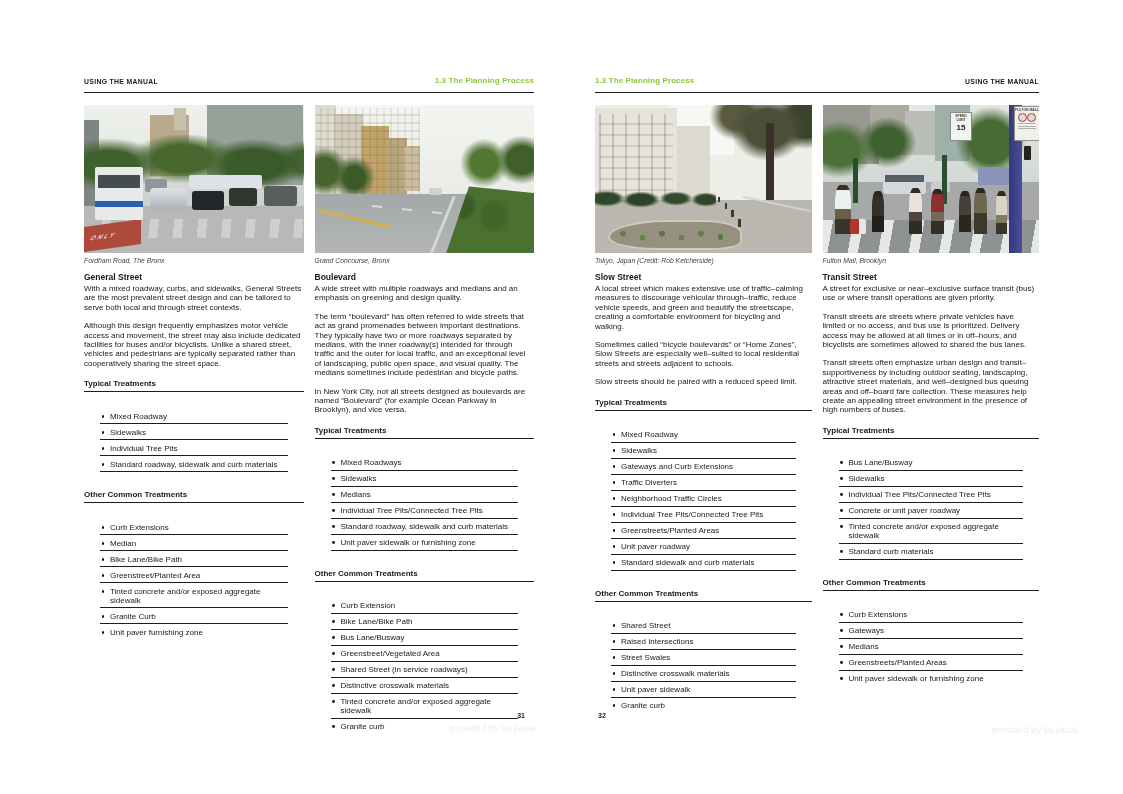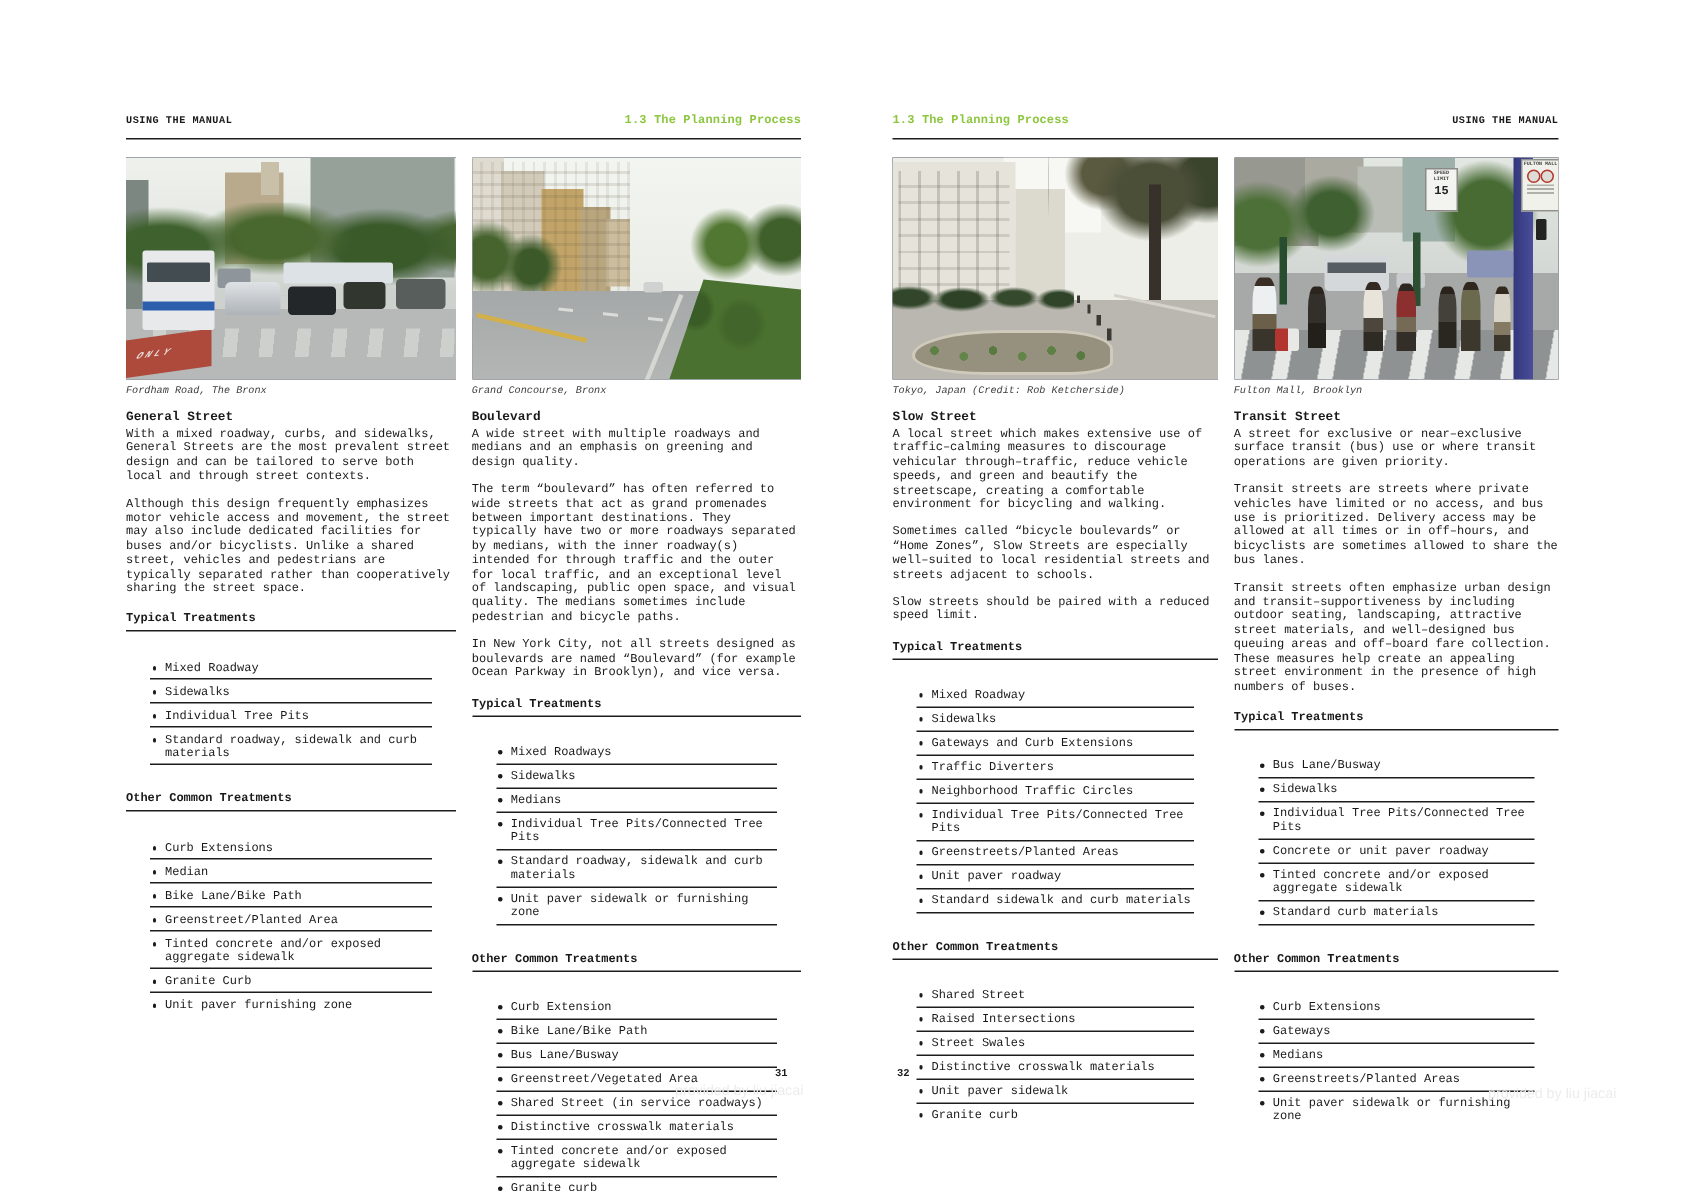--- a/index.html
+++ b/index.html
@@ -2,21 +2,21 @@
 <html><head>
 <meta charset="utf-8">
 <style>
   html,body{margin:0;padding:0;}
   body{
     width:1123px;height:794px;position:relative;background:#ffffff;
     font-family:"Liberation Sans", sans-serif;color:#191919;
     -webkit-font-smoothing:antialiased;overflow:hidden;
   }
   .sheet{position:absolute;inset:0;}
-  .page{position:absolute;top:0;height:570px;box-sizing:border-box;font-family:Liberation Mono, monospace;}
+  .page{position:absolute;top:0;height:570px;box-sizing:border-box;}
   #page-0{left:0;width:561px;padding:76px 27px 0 84px;}
   #page-1{left:561px;width:562px;padding:76px 84px 0 34px;}
   .page-header{display:flex;justify-content:space-between;align-items:flex-end;
     border-bottom:1px solid #1c1c1c;padding-bottom:7px;}
   .hdr{font-weight:bold;}
   .hdr.plain{font-size:6.8px;letter-spacing:.35px;}
   .hdr.green{font-size:8px;letter-spacing:.1px;}
   .columns{display:flex;gap:11px;margin-top:12px;}
   .col{flex:1;min-width:0;}
   .photo{height:148px;position:relative;overflow:hidden;background:#0f172a;}
@@ -229,21 +229,21 @@
 <div class="s" style="left:40%;top:56%;width:6%;height:31%;border-radius:35% 35% 0 0;background:linear-gradient(180deg,#332a22 0 11%,#e8e4da 11% 52%,#4c463c 52% 72%,#2e2a24 72%)"></div>
 <div class="s" style="left:50%;top:57%;width:6%;height:30%;border-radius:35% 35% 0 0;background:linear-gradient(180deg,#2e2620 0 11%,#8c2f2f 11% 50%,#746a55 50% 72%,#332f28 72%)"></div>
 <div class="s" style="left:63%;top:58%;width:5.5%;height:28%;border-radius:35% 35% 0 0;background:linear-gradient(180deg,#2a231d 0 12%,#44403a 12% 58%,#2a2620 58%)"></div>
 <div class="s" style="left:70%;top:56%;width:6%;height:31%;border-radius:35% 35% 0 0;background:linear-gradient(180deg,#30281f 0 11%,#6b6a4f 11% 55%,#3d382e 55%)"></div>
 <div class="s" style="left:80%;top:58%;width:5%;height:29%;border-radius:35% 35% 0 0;background:linear-gradient(180deg,#33291f 0 12%,#d8d5c8 12% 55%,#847a63 55% 75%,#3b362c 75%)"></div>
 <div class="s" style="left:12.5%;top:77%;width:7.5%;height:10%;border-radius:2px;background:linear-gradient(90deg,#b23530 0 55%,#e8e8e6 55%)"></div>
           </div>
           <p class="caption">Fulton Mall, Brooklyn</p>
           <h3 class="title">Transit Street</h3>
           <p class="para">A street for exclusive or near–exclusive surface transit (bus) use or where transit operations are given priority.</p>
-          <p class="para">Transit streets are streets where private vehicles have limited or no access, and bus use is prioritized. Delivery access may be allowed at all times or in off–hours, and bicyclists are sometimes allowed to share the bus lanes.</p>
+          <p class="para">Transit streets are streets where private vehicles have limited or no access, and bus use is prioritized. Delivery access may be allowed at all times or in off–hours, and bicyclists are sometimes allowed to shared the bus lanes.</p>
           <p class="para">Transit streets often emphasize urban design and transit–supportiveness by including outdoor seating, landscaping, attractive street materials, and well–designed bus queuing areas and off–board fare collection. These measures help create an appealing street environment in the presence of high numbers of buses.</p>
           <h4 class="section-heading">Typical Treatments</h4>
           <ul class="treat-list">
             <li class="treat-item">Bus Lane/Busway</li>
             <li class="treat-item">Sidewalks</li>
             <li class="treat-item">Individual Tree Pits/Connected Tree Pits</li>
             <li class="treat-item">Concrete or unit paver roadway</li>
             <li class="treat-item">Tinted concrete and/or exposed aggregate sidewalk</li>
             <li class="treat-item">Standard curb materials</li>
           </ul>

